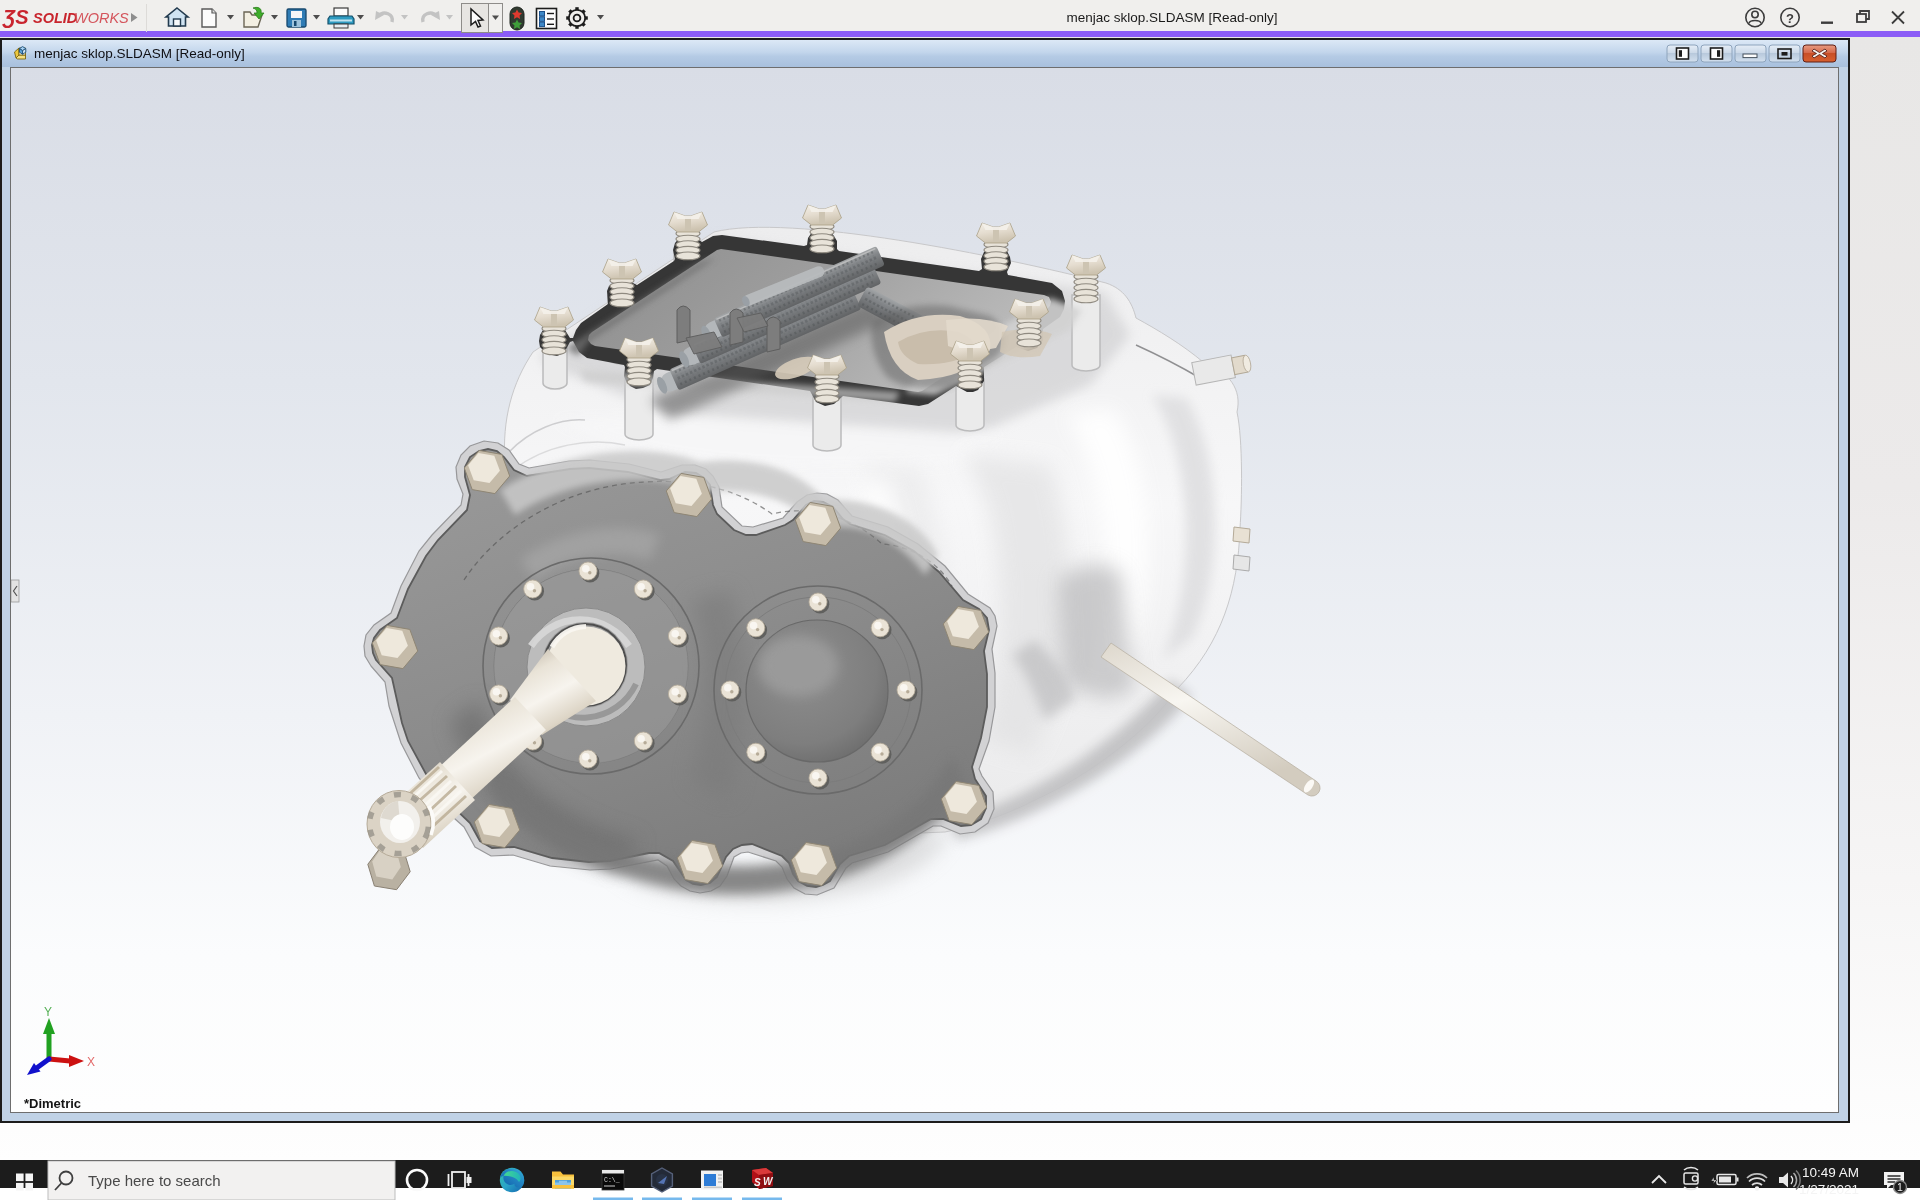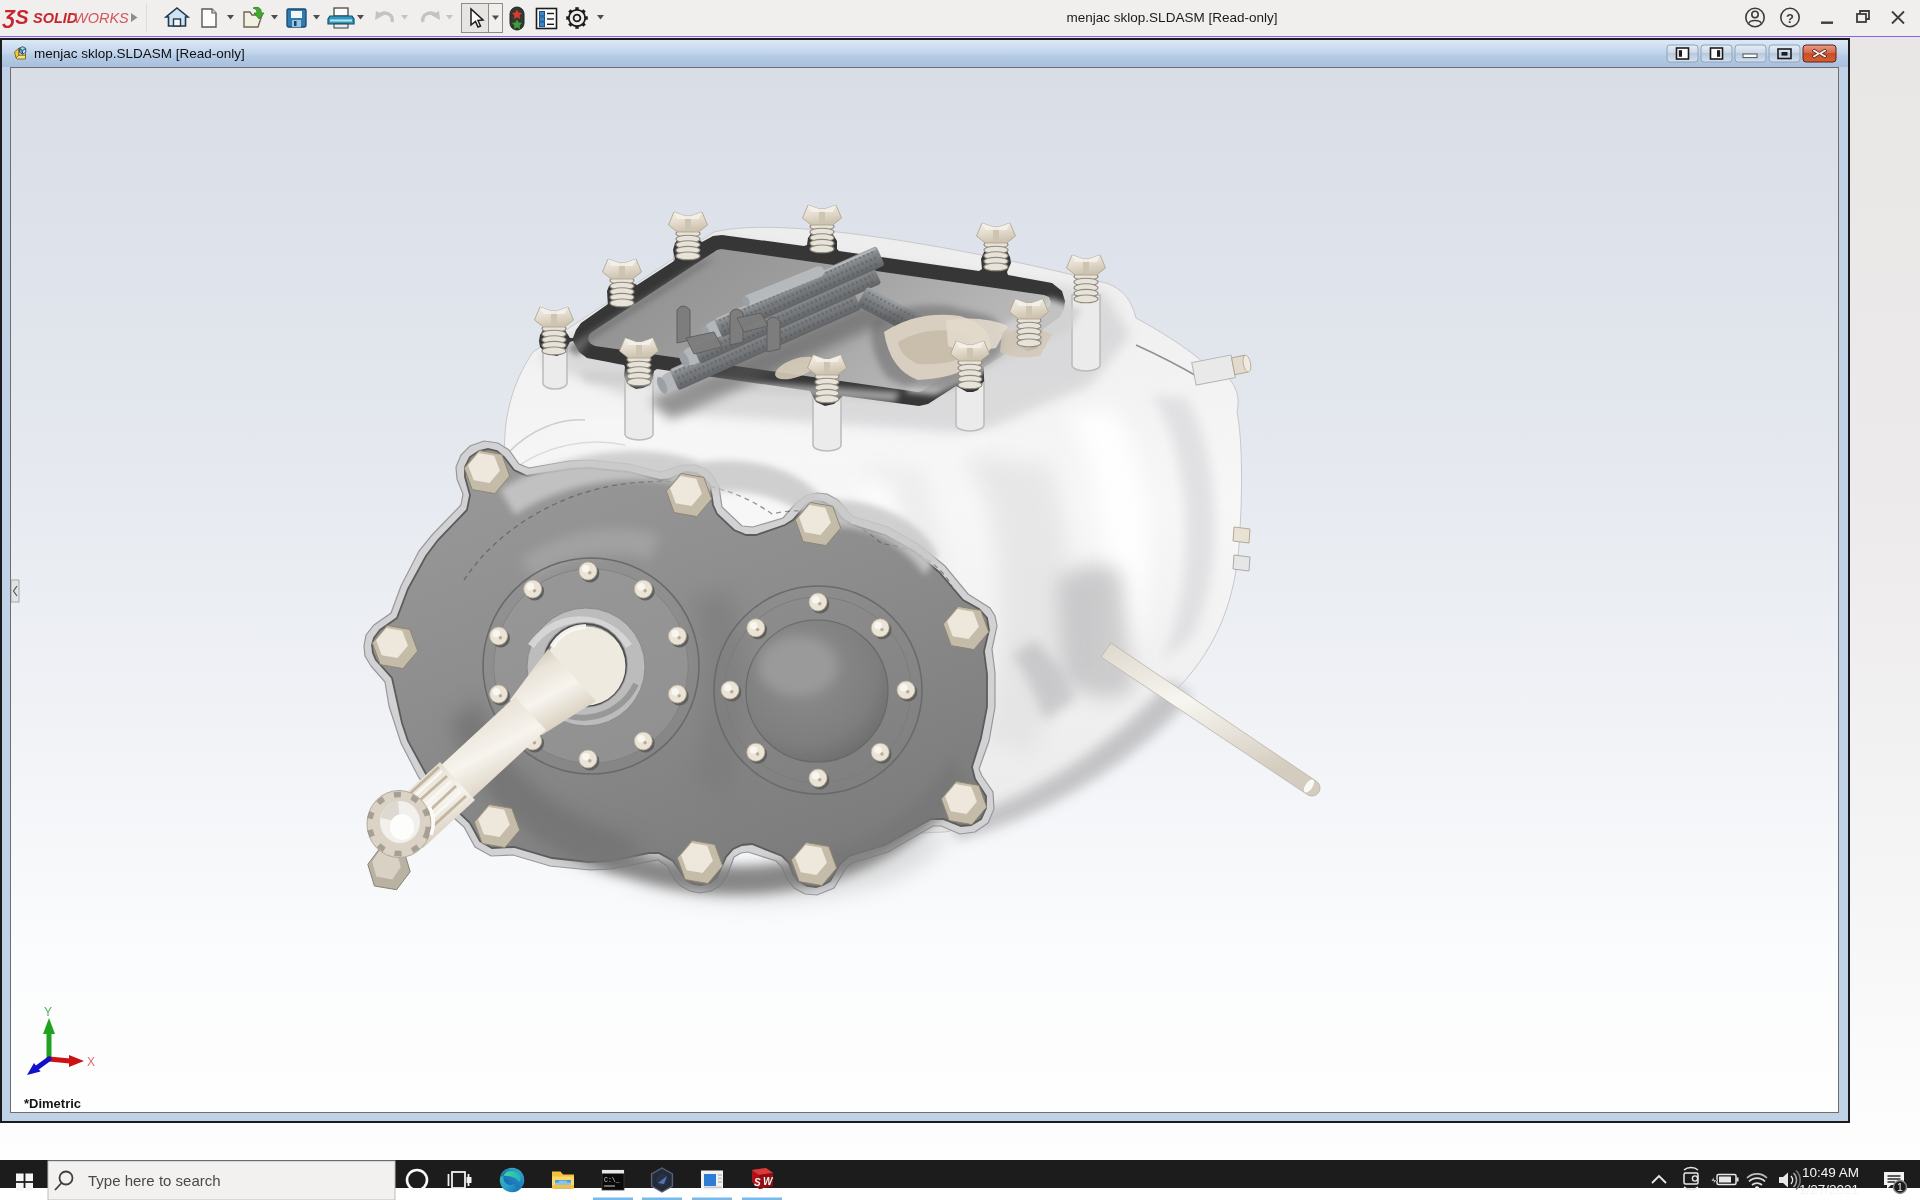--- a/index.html
+++ b/index.html
@@ -1,17 +1,17 @@
 <!DOCTYPE html>
 <html><head>
 <meta charset="utf-8">
 <style>
 * { margin:0; padding:0; box-sizing:border-box; }
 html,body { width:1920px; height:1200px; overflow:hidden; font-family:"Liberation Sans",sans-serif; }
-#toolbar { position:absolute; left:0; top:0; width:1920px; height:37px; background:#f0efed; border-bottom:1px solid #8b5cf6; }
+#toolbar { position:absolute; left:0; top:0; width:1920px; height:37px; background:#f0efed; border-bottom:6px solid #8b5cf6; }
 #mdi { position:absolute; left:0; top:37px; width:1920px; height:1123px; background:linear-gradient(180deg,#e8e7e6 0%,#eceaea 40%,#f6f5f5 75%,#fefefe 100%); }
 #docwin { position:absolute; left:0; top:1px; width:1850px; height:1085px; border:2px solid #1c1c1c; background:#c0d2e6; }
 #titlebar { position:absolute; left:0; top:0; width:100%; height:27px; background:linear-gradient(180deg,#dce8f6 0%,#c3d6ec 45%,#b5cbe5 60%,#a8c0dd 100%); }
 #viewport { position:absolute; left:8px; top:27px; width:1829px; height:1046px; border:1px solid #6e6e6e; background:linear-gradient(180deg,#d9dde6 0%,#e2e6ed 30%,#f0f2f6 62%,#fbfcfd 85%,#fefefe 100%); overflow:hidden; }
 #taskbar { position:absolute; left:0; top:1160px; width:1920px; height:28px; background:#1c1c1c; }
 </style>
 </head>
 <body>
 <div id="toolbar">
 <svg width="1920" height="37" viewBox="0 0 1920 37">

